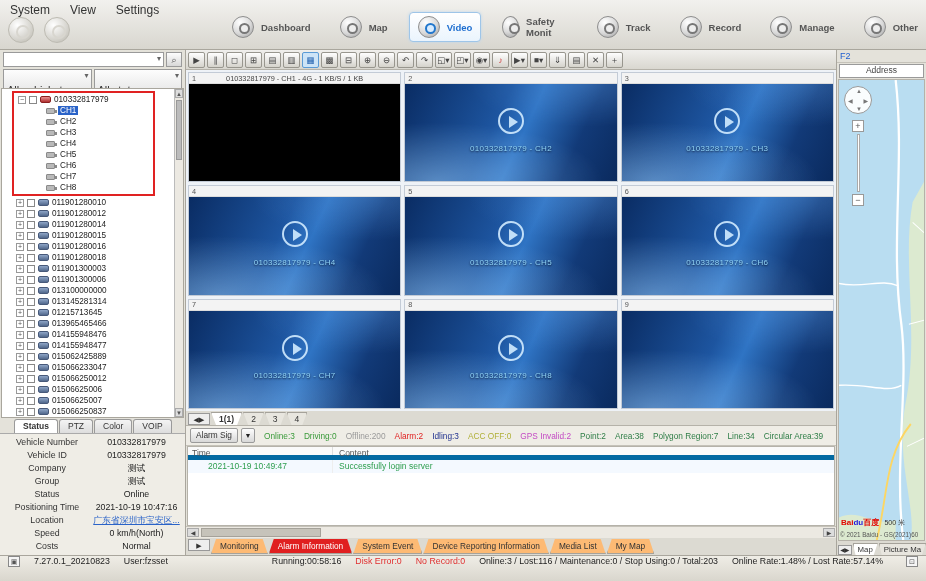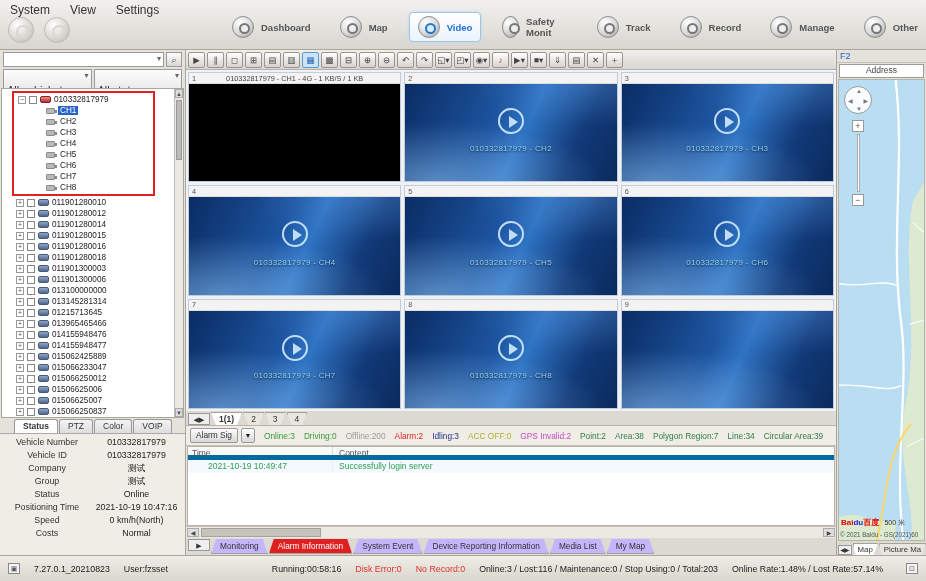--- a/index.html
+++ b/index.html
@@ -122,21 +122,21 @@
   .erow .c1 { width:145px; padding:1px 20px; font-size:8.5px; color:#2e9e4f; border-right:1px solid #eee; }
   .erow .c2 { flex:1; padding:1px 6px; font-size:8.5px; color:#2e9e4f; }
 
   .hscroll { height:12px; background:#ece9e2; border-top:1px solid #c5c2b9; position:relative; }
   .hscroll .le,.hscroll .re { position:absolute; top:1px; width:12px; height:9px; border:1px solid #aaa; background:#ddd;
               font-size:6px; text-align:center; line-height:8px; color:#444; }
   .hscroll .le { left:1px; } .hscroll .re { right:1px; }
   .hscroll .hthumb { position:absolute; left:15px; top:1px; width:120px; height:9px; background:#c6c3ba; border:1px solid #a5a29a; }
 
   .btabs { height:17px; display:flex; align-items:flex-start; gap:1px; padding:1px 0 0 2px; background:#dcdad2; }
-  .btab { padding:2px 8px; font-size:8.3px; color:#333; background:#c4b5fd; border:1px solid #a5a29a; border-top:none;
+  .btab { padding:2px 8px; font-size:8.3px; color:#333; background:#fdba74; border:1px solid #a5a29a; border-top:none;
           clip-path:polygon(5px 0,calc(100% - 5px) 0,100% 100%,0 100%); }
   .btab.alert { background:#e02020; color:#fff; }
 
   
   .mappanel { position:absolute; right:0; top:50px; width:90px; bottom:26px; background:#e4e2da; border-left:1px solid #a9a69d;
               display:flex; flex-direction:column; }
   .maphead { height:13px; font-size:9px; font-weight:normal; color:#1f5fd0; padding:1px 3px; border-bottom:1px solid #c5c2b9; }
   .addr { height:14px; margin:1px 2px; background:#fff; border:1px solid #9a9a9a; font-size:8.5px; color:#444; text-align:center; }
   .mapbody { flex:1; position:relative; overflow:hidden; border:1px solid #b5b2a9; margin:0 1px; }
   .mapbody svg { position:absolute; inset:0; width:100%; height:100%; }
@@ -153,21 +153,21 @@
   .baidu .en { color:#e10600; } .baidu .paw { color:#2319dc; } .baidu .scale { color:#333; font-weight:normal; font-size:7px; margin-left:3px; }
   .attrib { position:absolute; left:1px; bottom:2px; font-size:6.3px; color:#555; white-space:nowrap; }
   .maptabs { height:14px; display:flex; align-items:flex-end; gap:1px; padding-left:1px; background:#dcdad2; }
   .mnav { width:16px; height:10px; border:1px solid #999; background:#eee; font-size:6px; line-height:9px; text-align:center; color:#333; }
   .mtab { padding:1px 4px; font-size:7.8px; color:#333; background:#e8e6df; border:1px solid #a5a29a; border-bottom:none;
           clip-path:polygon(0 0,100% 0,calc(100% - 4px) 100%,3px 100%); white-space:nowrap; }
   .mtab.active { background:#fff; }
 
   
   .statusbar { position:absolute; left:0; bottom:0; width:926px; height:26px; background:linear-gradient(#efede6,#d9d6cd);
-               border-top:1px solid #a9a69d; display:flex; align-items:center; padding:0 8px; gap:14px; font-size:8.8px; color:#222; }
+               border-top:1px solid #a9a69d; display:flex; align-items:flex-start; padding:0 8px; gap:14px; font-size:8.8px; color:#222; }
   .sicon { width:12px; height:11px; border:1px solid #888; background:#f5f5f5; font-size:7px; line-height:10px; text-align:center; color:#555; flex:none; }
   .red { color:#e03030; }
   .statusbar .right { margin-left:auto; }
 </style>
 </head>
 <body>
 
 <div class="topband">
   <div class="menus">
 
@@ -474,20 +474,24 @@
       <div class="irow">
         <span class="il">Status</span>
         <span class="iv">Online</span>
       </div>
 
       <div class="irow">
         <span class="il">Positioning Time</span>
         <span class="iv">2021-10-19 10:47:16</span>
       </div>
 
+      <div class="irow">
+        <span class="il">Location</span>
+        <span class="iv link">广东省深圳市宝安区...</span>
+      </div>
 
       <div class="irow">
         <span class="il">Speed</span>
         <span class="iv">0 km/h(North)</span>
       </div>
 
       <div class="irow">
         <span class="il">Costs</span>
         <span class="iv">Normal</span>
       </div>

